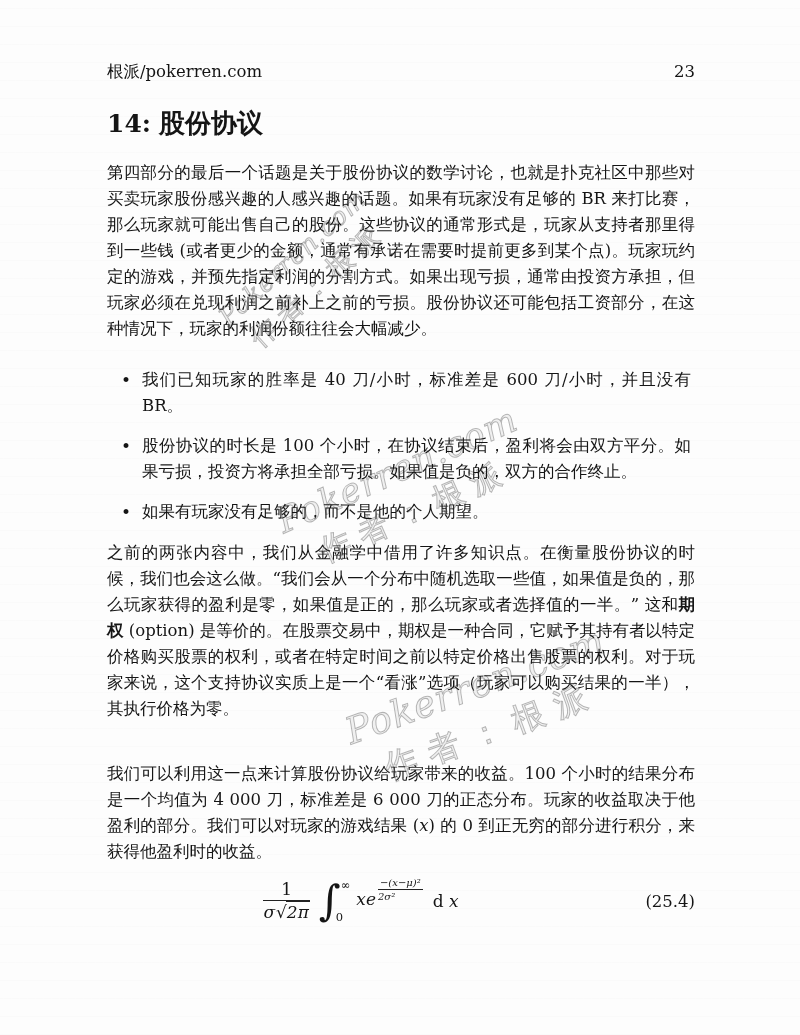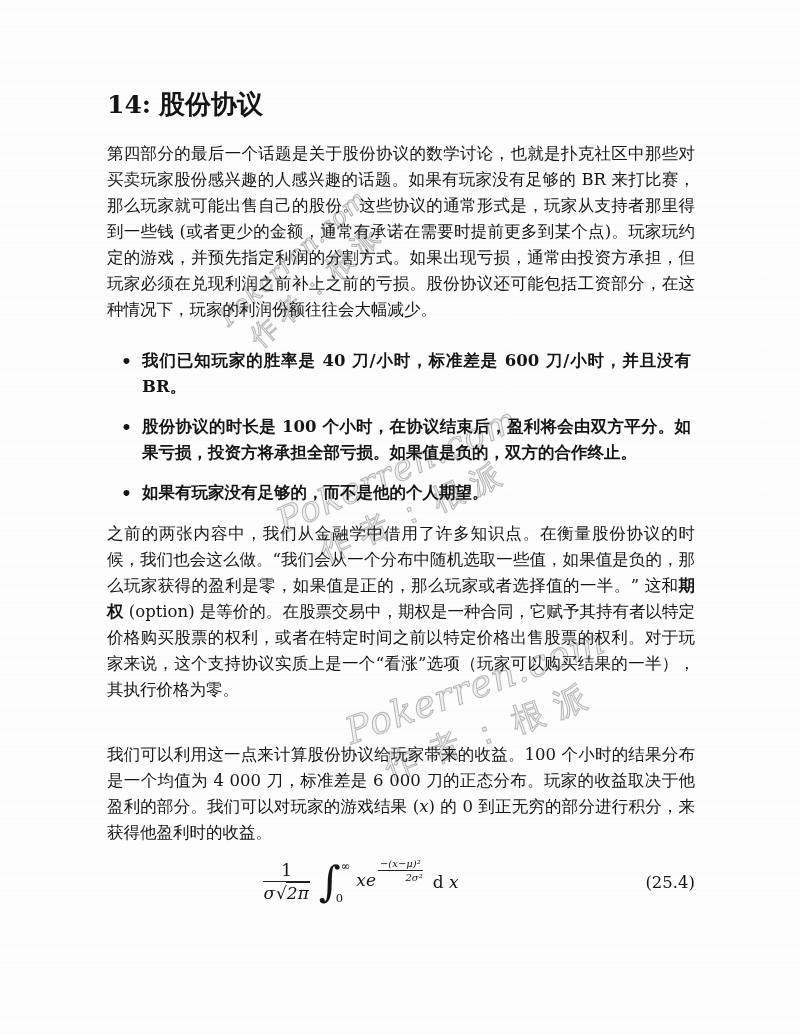--- a/index.html
+++ b/index.html
@@ -47,21 +47,21 @@
   }
   h1 .title-num{font-family:"DejaVu Serif","Liberation Serif",serif;}
   h1 .title-cn{font-family:"DejaVu Sans","Liberation Sans",sans-serif;font-size:26px;margin-left:8px;}
   p.body-par{
     margin:0 0 25px 0;
     font-size:16.5px;line-height:26px;
     text-align:justify;
   }
   p.no-gap{margin-bottom:12px;}
   ul.stake-list{
-    list-style:none;margin:0 4px 15px 0;padding:0 0 0 35px;font-weight:bold;
+    list-style:none;margin:0 4px 15px 0;padding:0 0 0 35px;
   }
   ul.stake-list li{
     position:relative;
     font-size:16.5px;line-height:26px;text-align:justify;
     margin-bottom:14px;
   }
   ul.stake-list li:last-child{margin-bottom:0;}
   ul.stake-list li::before{
     content:"\2022";
     position:absolute;left:-21px;top:0;
@@ -84,21 +84,21 @@
   .sqrt-bar{border-top:1px solid #222;padding:0 1px;text-align:center;}
   .integral{font-size:42px;line-height:44px;margin-left:9px;font-weight:normal;}
   .int-lims{
     display:inline-flex;flex-direction:column;justify-content:space-between;
     height:46px;font-size:11.5px;margin:0 6px 0 0;
   }
   .lim-top{align-self:flex-end;}
   .lim-bot{align-self:flex-start;margin-left:-5px;}
   .integrand{display:inline-flex;align-items:flex-start;}
   .exp-frac{
-    display:inline-block;text-align:right;font-size:10px;line-height:11px;
+    display:inline-block;text-align:left;font-size:10px;line-height:11px;
     font-style:italic;vertical-align:10px;margin-left:2px;position:relative;top:-12px;
   }
   .exp-num{display:block;border-bottom:1px solid #222;padding:0 2px 1px;}
   .exp-den{display:block;padding-top:1px;}
   .differential{margin-left:10px;}
   .eq-number{position:absolute;right:0;top:50%;transform:translateY(-50%);font-size:16.5px;}
 </style>
 </head>
 <body>
 
@@ -114,20 +114,24 @@
       <span class="wm-cn">作者：根派</span>
     </div>
     <div class="wm wm3">
       <span class="wm-en">Pokerren.com</span>
       <span class="wm-cn">作者：根派</span>
     </div>
   </div>
 
   <div class="content">
 
+    <div class="page-header">
+      <span>根派/pokerren.com</span>
+      <span>23</span>
+    </div>
 
     <h1 class="title">
       <span class="title-num">14:</span><span class="title-cn">股份协议</span>
     </h1>
 
     <p class="body-par">第四部分的最后一个话题是关于股份协议的数学讨论，也就是扑克社区中那些对买卖玩家股份感兴趣的人感兴趣的话题。如果有玩家没有足够的 BR 来打比赛，那么玩家就可能出售自己的股份。这些协议的通常形式是，玩家从支持者那里得到一些钱 (或者更少的金额，通常有承诺在需要时提前更多到某个点)。玩家玩约定的游戏，并预先指定利润的分割方式。如果出现亏损，通常由投资方承担，但玩家必须在兑现利润之前补上之前的亏损。股份协议还可能包括工资部分，在这种情况下，玩家的利润份额往往会大幅减少。</p>
 
 
     <ul class="stake-list">
       <li><span>我们已知玩家的胜率是 40 刀/小时，标准差是 600 刀/小时，并且没有 BR。</span></li>

